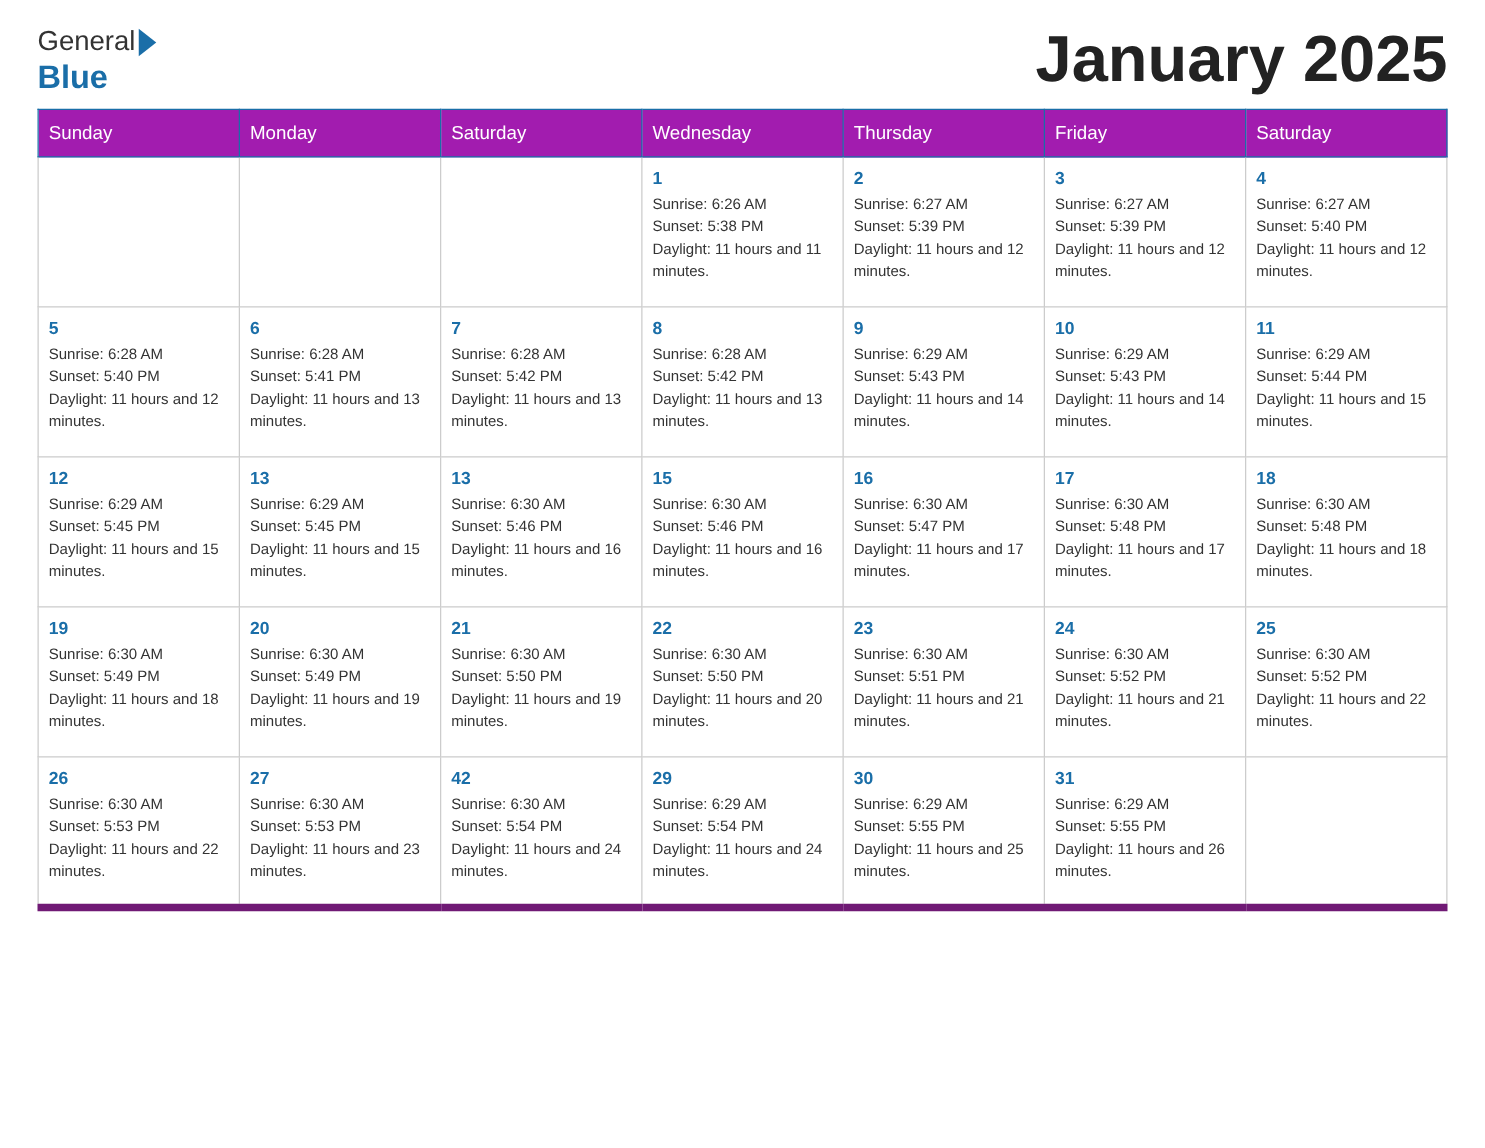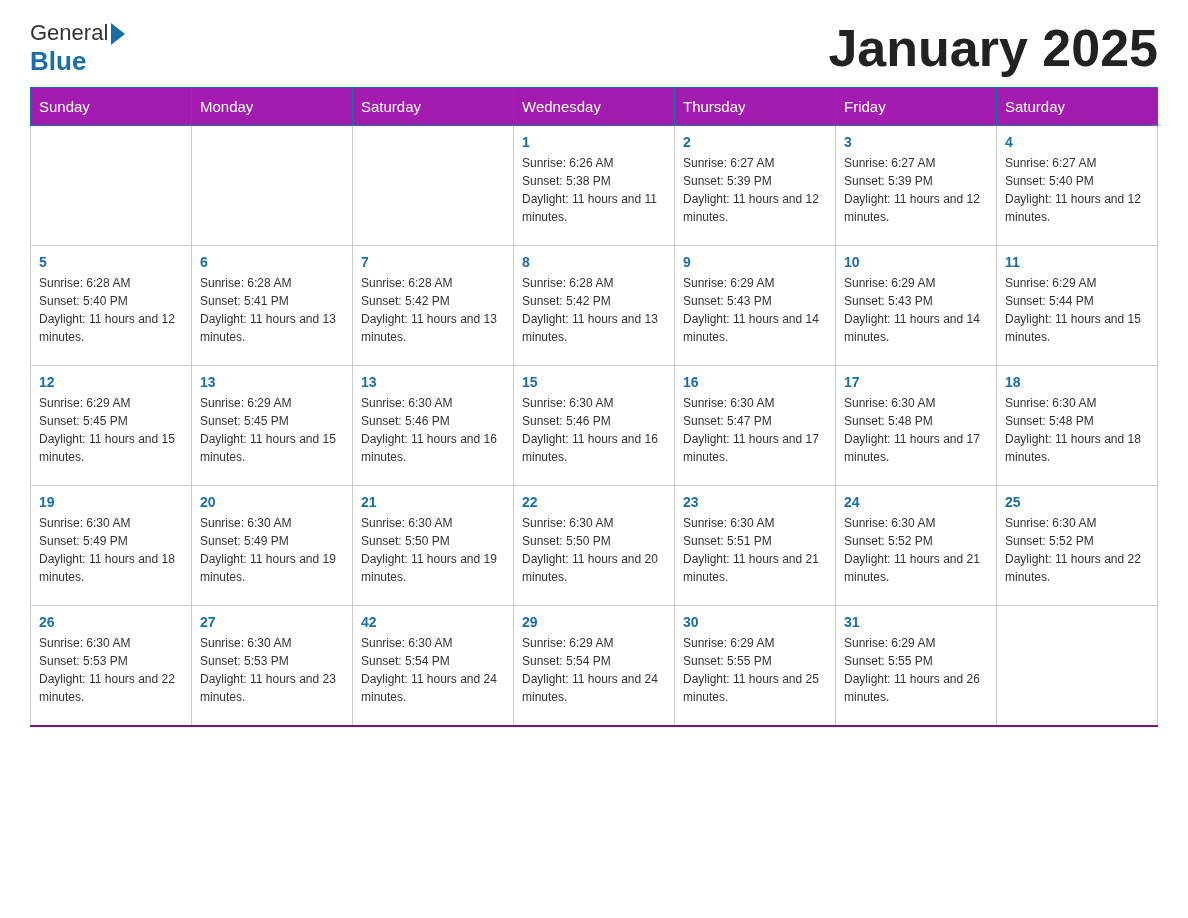--- a/index.html
+++ b/index.html
@@ -58,21 +58,21 @@
       width: calc(100%/7);
       vertical-align: top;
       padding: 8px 8px 10px 8px;
       border: 1px solid #ccc;
       font-size: 12.5px;
       color: #333;
       min-height: 90px;
       height: 120px;
     }
     .calendar tbody tr:last-child td {
-      border-bottom: 2px solid #701a75;
+      border-bottom: 6px solid #701a75;
     }
     .day-number {
       font-size: 14px;
       font-weight: bold;
       color: #1a6ea8;
       display: block;
       margin-bottom: 4px;
     }
     .day-info {
       font-size: 12px;

